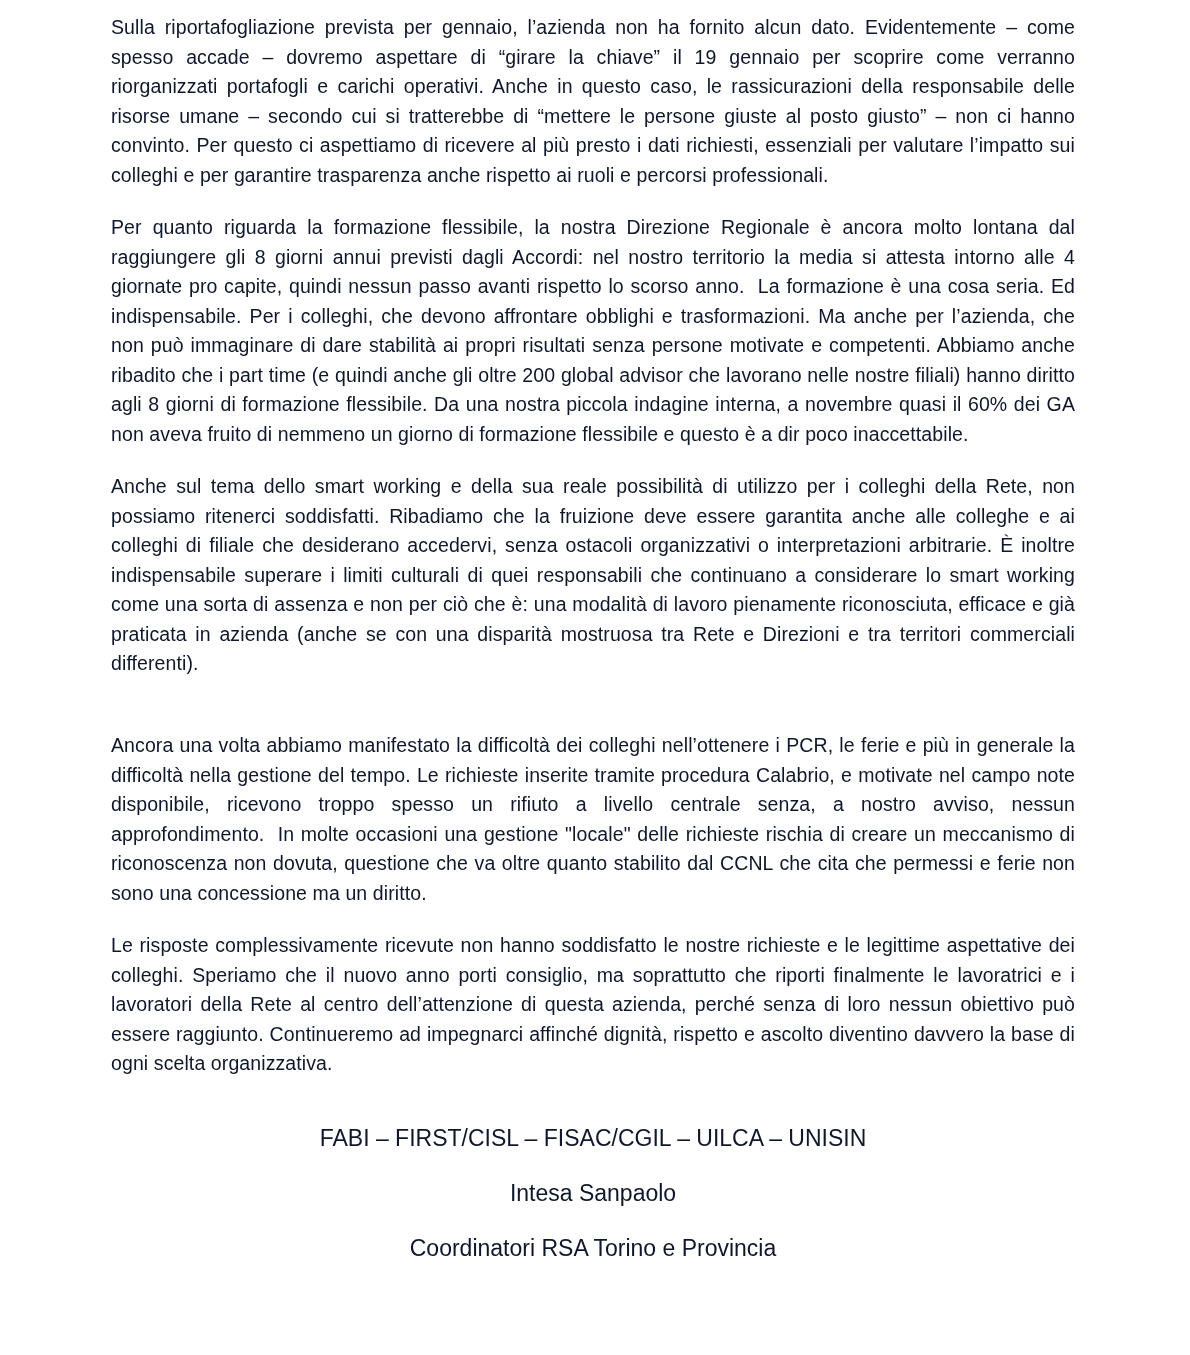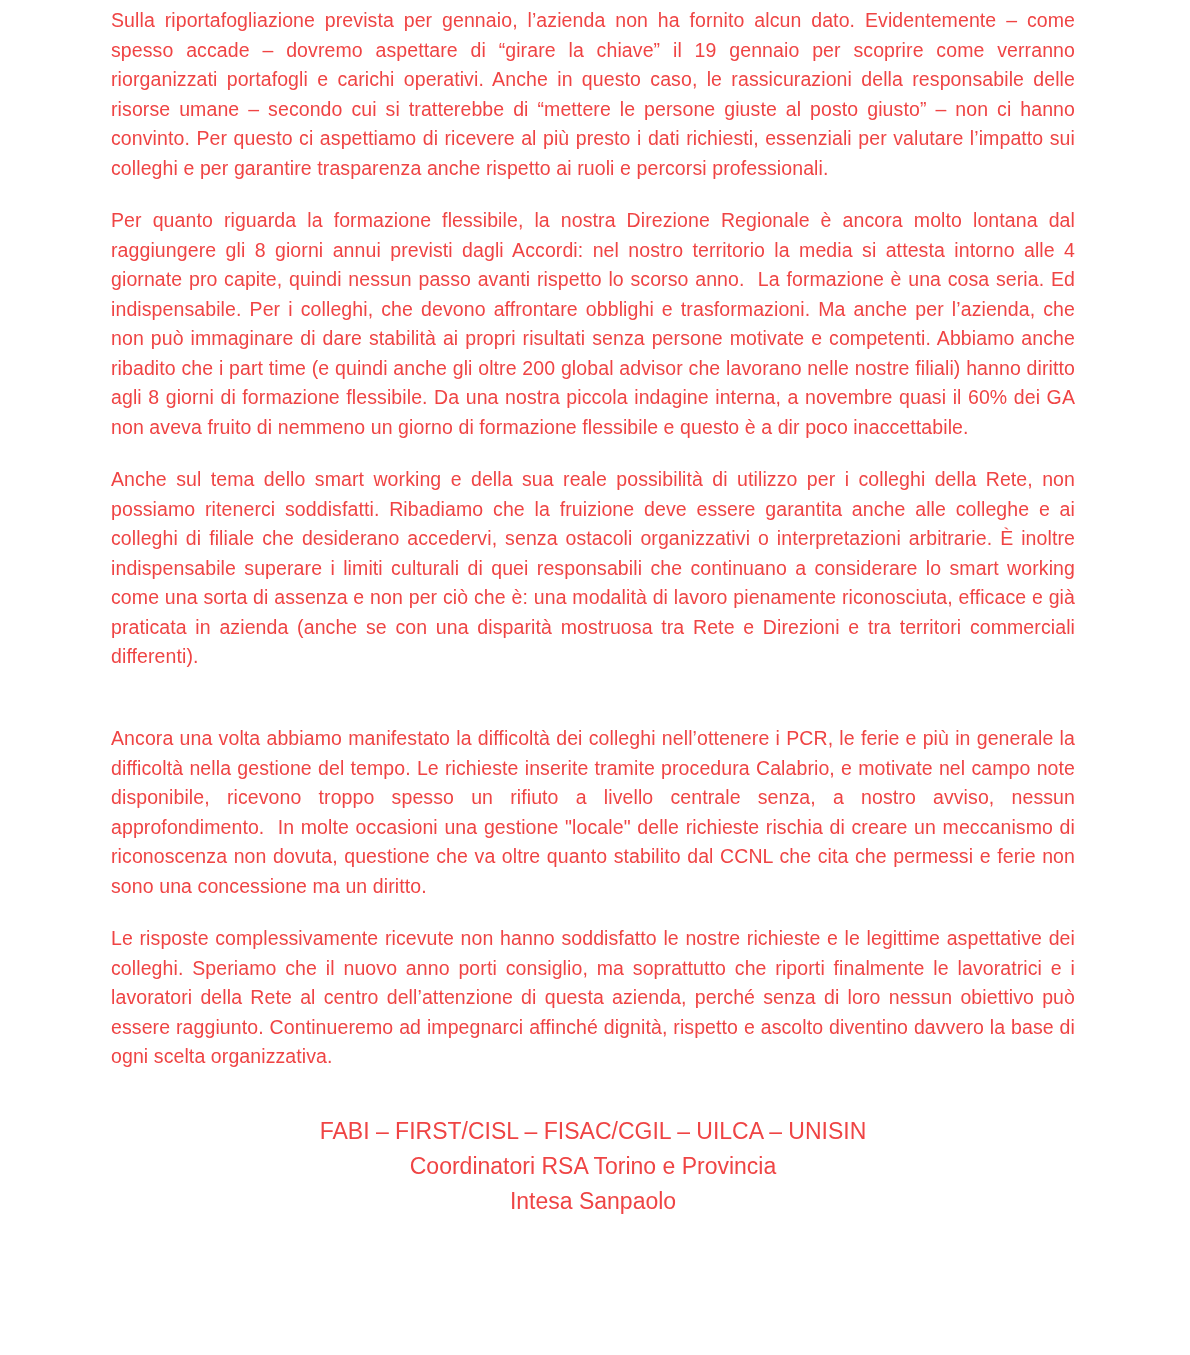--- a/index.html
+++ b/index.html
@@ -6,22 +6,22 @@
     margin: 0;
     padding: 0;
     background: #ffffff;
   }
   .page {
     position: relative;
     width: 1190px;
     height: 1355px;
     box-sizing: border-box;
     background: #ffffff;
-    color: #ef4444;
-    padding: 6px 115px 0 111px;
+    color: #0f172a;
+    padding: 13px 115px 0 111px;
     overflow: hidden;
     font-family: "Liberation Sans", "DejaVu Sans", sans-serif;
     font-size: 19.5px;
     line-height: 29.5px;
     letter-spacing: 0.1px;
   }
   .para {
     margin: 0 0 23px 0;
     text-align: justify;
     text-justify: inter-word;
@@ -32,20 +32,21 @@
   }
   .signature {
     margin-top: 42px;
     text-align: center;
     font-size: 23px;
     line-height: 35px;
     letter-spacing: 0;
   }
   .signature div {
     white-space: nowrap;
+    margin-top: 20px;
   }
 </style>
 </head>
 <body>
 
 <div class="page">
 
   <p class="para">Sulla riportafogliazione prevista per gennaio, l’azienda non ha fornito alcun dato. Evidentemente – come spesso accade – dovremo aspettare di “girare la chiave” il 19 gennaio per scoprire come verranno riorganizzati portafogli e carichi operativi. Anche in questo caso, le rassicurazioni della responsabile delle risorse umane – secondo cui si tratterebbe di “mettere le persone giuste al posto giusto” – non ci hanno convinto. Per questo ci aspettiamo di ricevere al più presto i dati richiesti, essenziali per valutare l’impatto sui colleghi e per garantire trasparenza anche rispetto ai ruoli e percorsi professionali.</p>
 
   <p class="para">Per quanto riguarda la formazione flessibile, la nostra Direzione Regionale è ancora molto lontana dal raggiungere gli 8 giorni annui previsti dagli Accordi: nel nostro territorio la media si attesta intorno alle 4 giornate pro capite, quindi nessun passo avanti rispetto lo scorso anno.&nbsp; La formazione è una cosa seria. Ed indispensabile. Per i colleghi, che devono affrontare obblighi e trasformazioni. Ma anche per l’azienda, che non può immaginare di dare stabilità ai propri risultati senza persone motivate e competenti. Abbiamo anche ribadito che i part time (e quindi anche gli oltre 200 global advisor che lavorano nelle nostre filiali) hanno diritto agli 8 giorni di formazione flessibile. Da una nostra piccola indagine interna, a novembre quasi il 60% dei GA non aveva fruito di nemmeno un giorno di formazione flessibile e questo è a dir poco inaccettabile.</p>
@@ -55,17 +56,17 @@
   <p class="para">
     <br>
     <span>Ancora una volta abbiamo manifestato la difficoltà dei colleghi nell’ottenere i PCR, le ferie e più in generale la difficoltà nella gestione del tempo. Le richieste inserite tramite procedura Calabrio, e motivate nel campo note disponibile, ricevono troppo spesso un rifiuto a livello centrale senza, a nostro avviso, nessun approfondimento.&nbsp; In molte occasioni una gestione "locale" delle richieste rischia di creare un meccanismo di riconoscenza non dovuta, questione che va oltre quanto stabilito dal CCNL che cita che permessi e ferie non sono una concessione ma un diritto.</span>
   </p>
 
   <p class="para">Le risposte complessivamente ricevute non hanno soddisfatto le nostre richieste e le legittime aspettative dei colleghi. Speriamo che il nuovo anno porti consiglio, ma soprattutto che riporti finalmente le lavoratrici e i lavoratori della Rete al centro dell’attenzione di questa azienda, perché senza di loro nessun obiettivo può essere raggiunto. Continueremo ad impegnarci affinché dignità, rispetto e ascolto diventino davvero la base di ogni scelta organizzativa.</p>
 
 
   <div class="signature">
     <div>FABI – FIRST/CISL – FISAC/CGIL – UILCA – UNISIN</div>
+    <div>Intesa Sanpaolo</div>
     <div>Coordinatori RSA Torino e Provincia</div>
-    <div>Intesa Sanpaolo</div>
   </div>
 
 </div>
 
 </body></html>

